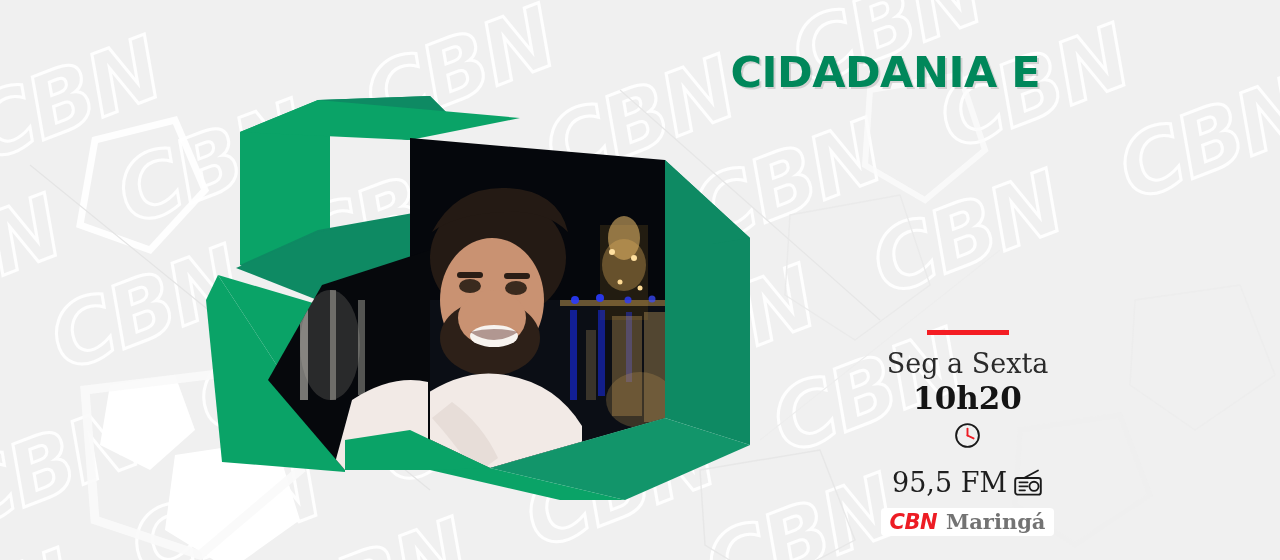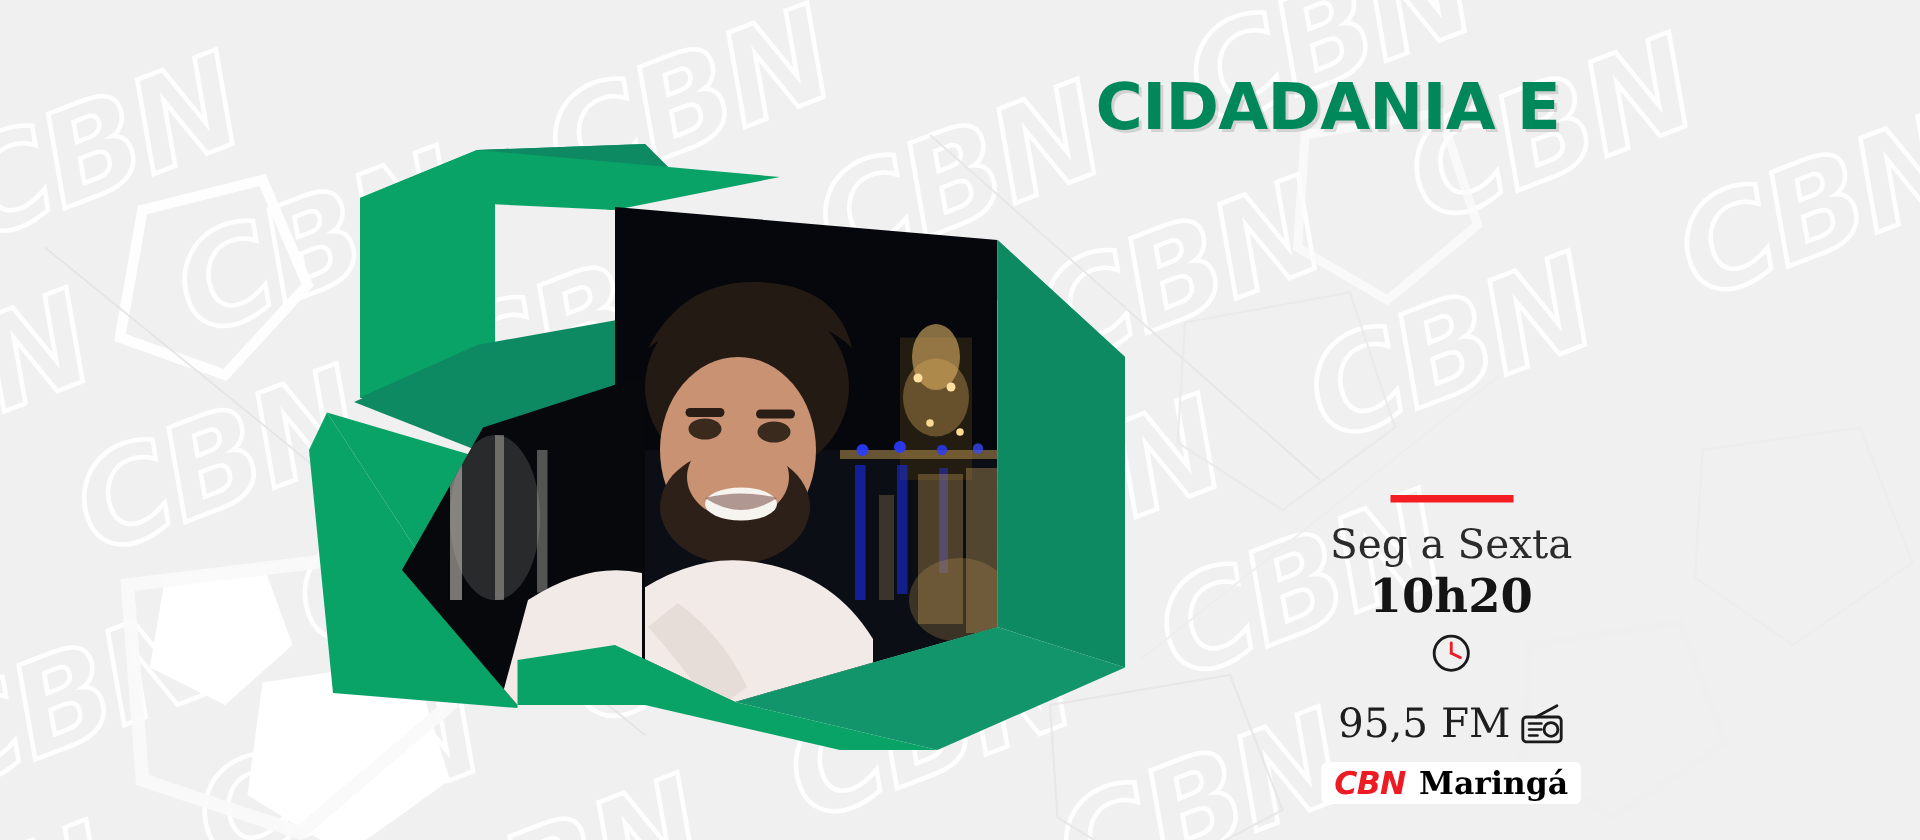--- a/index.html
+++ b/index.html
@@ -80,21 +80,21 @@
     margin:9px auto 0 auto;background:#fff;border-radius:4px;
     display:inline-flex;align-items:center;gap:9px;
     padding:3px 9px;
   }
   .logo-cbn{
     font-family:"DejaVu Sans", sans-serif;font-weight:bold;font-style:italic;
     font-size:21px;color:#ED1C24;letter-spacing:-.5px;line-height:22px;
   }
   .logo-city{
     font-family:"DejaVu Serif", serif;font-weight:bold;
-    font-size:21px;color:#000000;line-height:22px;
+    font-size:21px;color:#737373;line-height:22px;
   }
   svg{display:block;}
 </style>
 </head>
 <body>
 
 <div id="banner">
 
   <div class="bg-layer">
 

